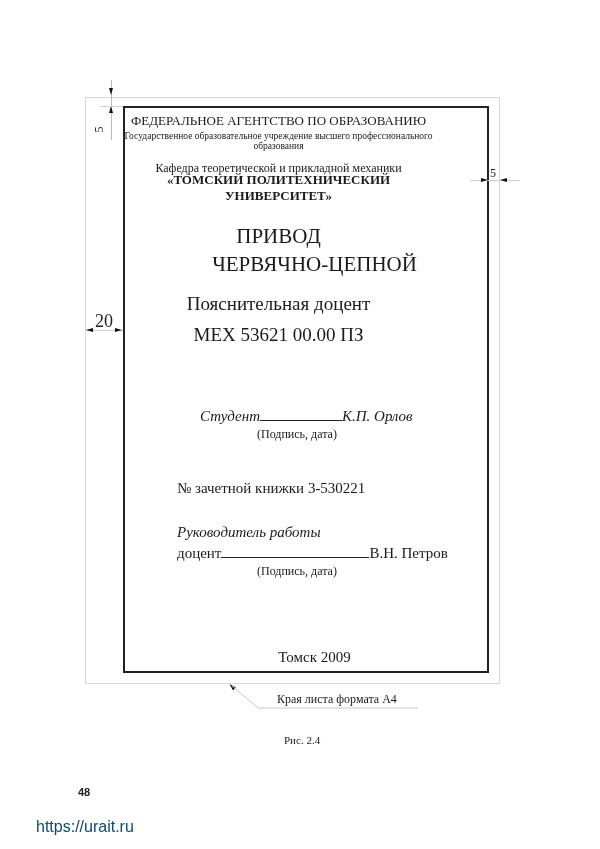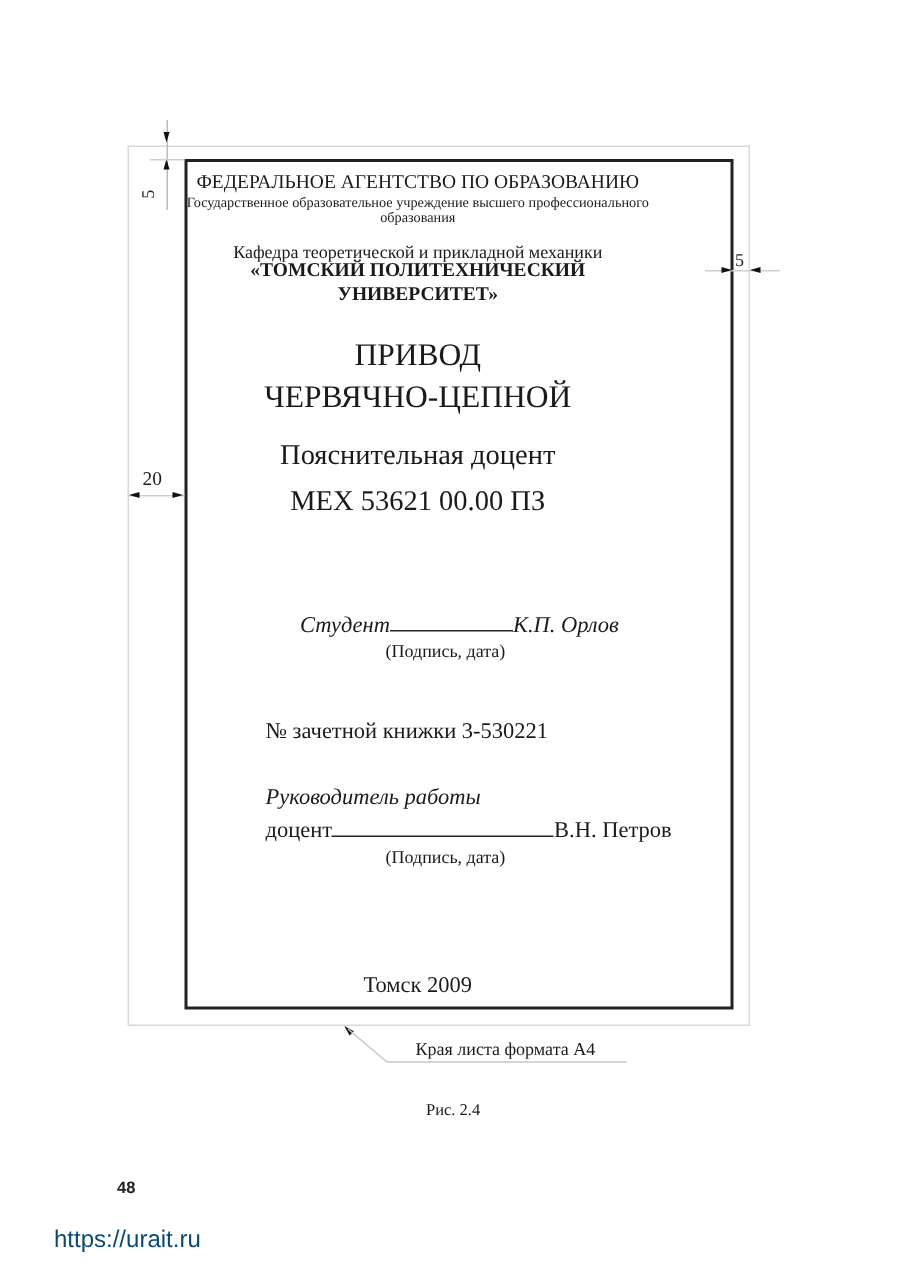--- a/index.html
+++ b/index.html
@@ -31,46 +31,46 @@
 <div class="abs dim" style="left:96px;top:122px;transform:rotate(-90deg);">5</div>
 
 <div class="abs hline" style="left:470px;top:180px;width:50px;"></div>
 <div class="abs arrow-r" style="left:481px;top:178px;"></div>
 <div class="abs arrow-l" style="left:500px;top:178px;"></div>
 <div class="abs dim" style="left:490px;top:166px;">5</div>
 
 <div class="abs hline" style="left:85px;top:330px;width:38px;"></div>
 <div class="abs arrow-l" style="left:86px;top:328px;"></div>
 <div class="abs arrow-r" style="left:115px;top:328px;"></div>
-<div class="abs dim" style="left:95px;top:311px;font-size:13px;">20</div>
+<div class="abs dim" style="left:95px;top:311px;font-size:18px;">20</div>
 
 <div class="abs c" style="top:113px;font-size:13px;">ФЕДЕРАЛЬНОЕ АГЕНТСТВО ПО ОБРАЗОВАНИЮ</div>
 <div class="abs c" style="top:131px;font-size:9.5px;">Государственное образовательное учреждение высшего профессионального образования</div>
 <div class="abs c" style="top:144px;font-size:13px;font-weight:bold;margin-top:28px;">«ТОМСКИЙ ПОЛИТЕХНИЧЕСКИЙ УНИВЕРСИТЕТ»</div>
 <div class="abs c" style="top:161px;font-size:12px;">Кафедра теоретической и прикладной механики</div>
 
 <div class="abs c" style="top:224px;font-size:21px;">ПРИВОД</div>
-<div class="abs c" style="top:252px;font-size:21px;">ЧЕРВЯЧНО-ЦЕПНОЙ</div>
+<div class="abs c" style="top:252px;font-size:21px;padding-left:36px;">ЧЕРВЯЧНО-ЦЕПНОЙ</div>
 <div class="abs c" style="top:293px;font-size:19px;">Пояснительная доцент</div>
 <div class="abs c" style="top:324px;font-size:19px;">МЕХ 53621 00.00 ПЗ</div>
 
 <div class="abs" style="left:200px;top:406px;font-size:15px;white-space:nowrap;font-style:italic;">
   <span>Студент</span><span class="uline" style="width:82px;"></span><span>К.П. Орлов</span>
 </div>
 <div class="abs sig" style="left:257px;top:427px;">(Подпись, дата)</div>
 
 <div class="abs" style="left:177px;top:480px;font-size:15px;white-space:nowrap;">№ зачетной книжки 3-530221</div>
 
 <div class="abs" style="left:177px;top:524px;font-size:15px;white-space:nowrap;font-style:italic;">Руководитель работы</div>
 <div class="abs" style="left:177px;top:543px;font-size:15px;white-space:nowrap;">
   <span>доцент</span><span class="uline" style="width:148px;"></span><span>В.Н. Петров</span>
 </div>
 <div class="abs sig" style="left:257px;top:564px;">(Подпись, дата)</div>
 
-<div class="abs c" style="top:649px;font-size:15px;">Томск 2009</div>
+<div class="abs c" style="top:649px;font-size:15px;padding-left:36px;">Томск 2009</div>
 
 <div class="abs arrow-u" style="left:230px;top:683px;transform:rotate(-45deg);"></div>
 <svg class="abs" style="left:230px;top:684px;" width="190" height="26">
   <polyline points="2,2 28,24 188,24" fill="none" stroke="#c8c8c8" stroke-width="1"></polyline>
 </svg>
 <div class="abs" style="left:277px;top:692px;font-size:12px;">Края листа формата А4</div>
 
 <div class="abs" style="left:284px;top:734px;font-size:11px;">Рис. 2.4</div>
 
 <div class="abs" style="left:78px;top:786px;font-family:'Liberation Sans',sans-serif;font-size:11px;font-weight:bold;color:#222;">48</div>

